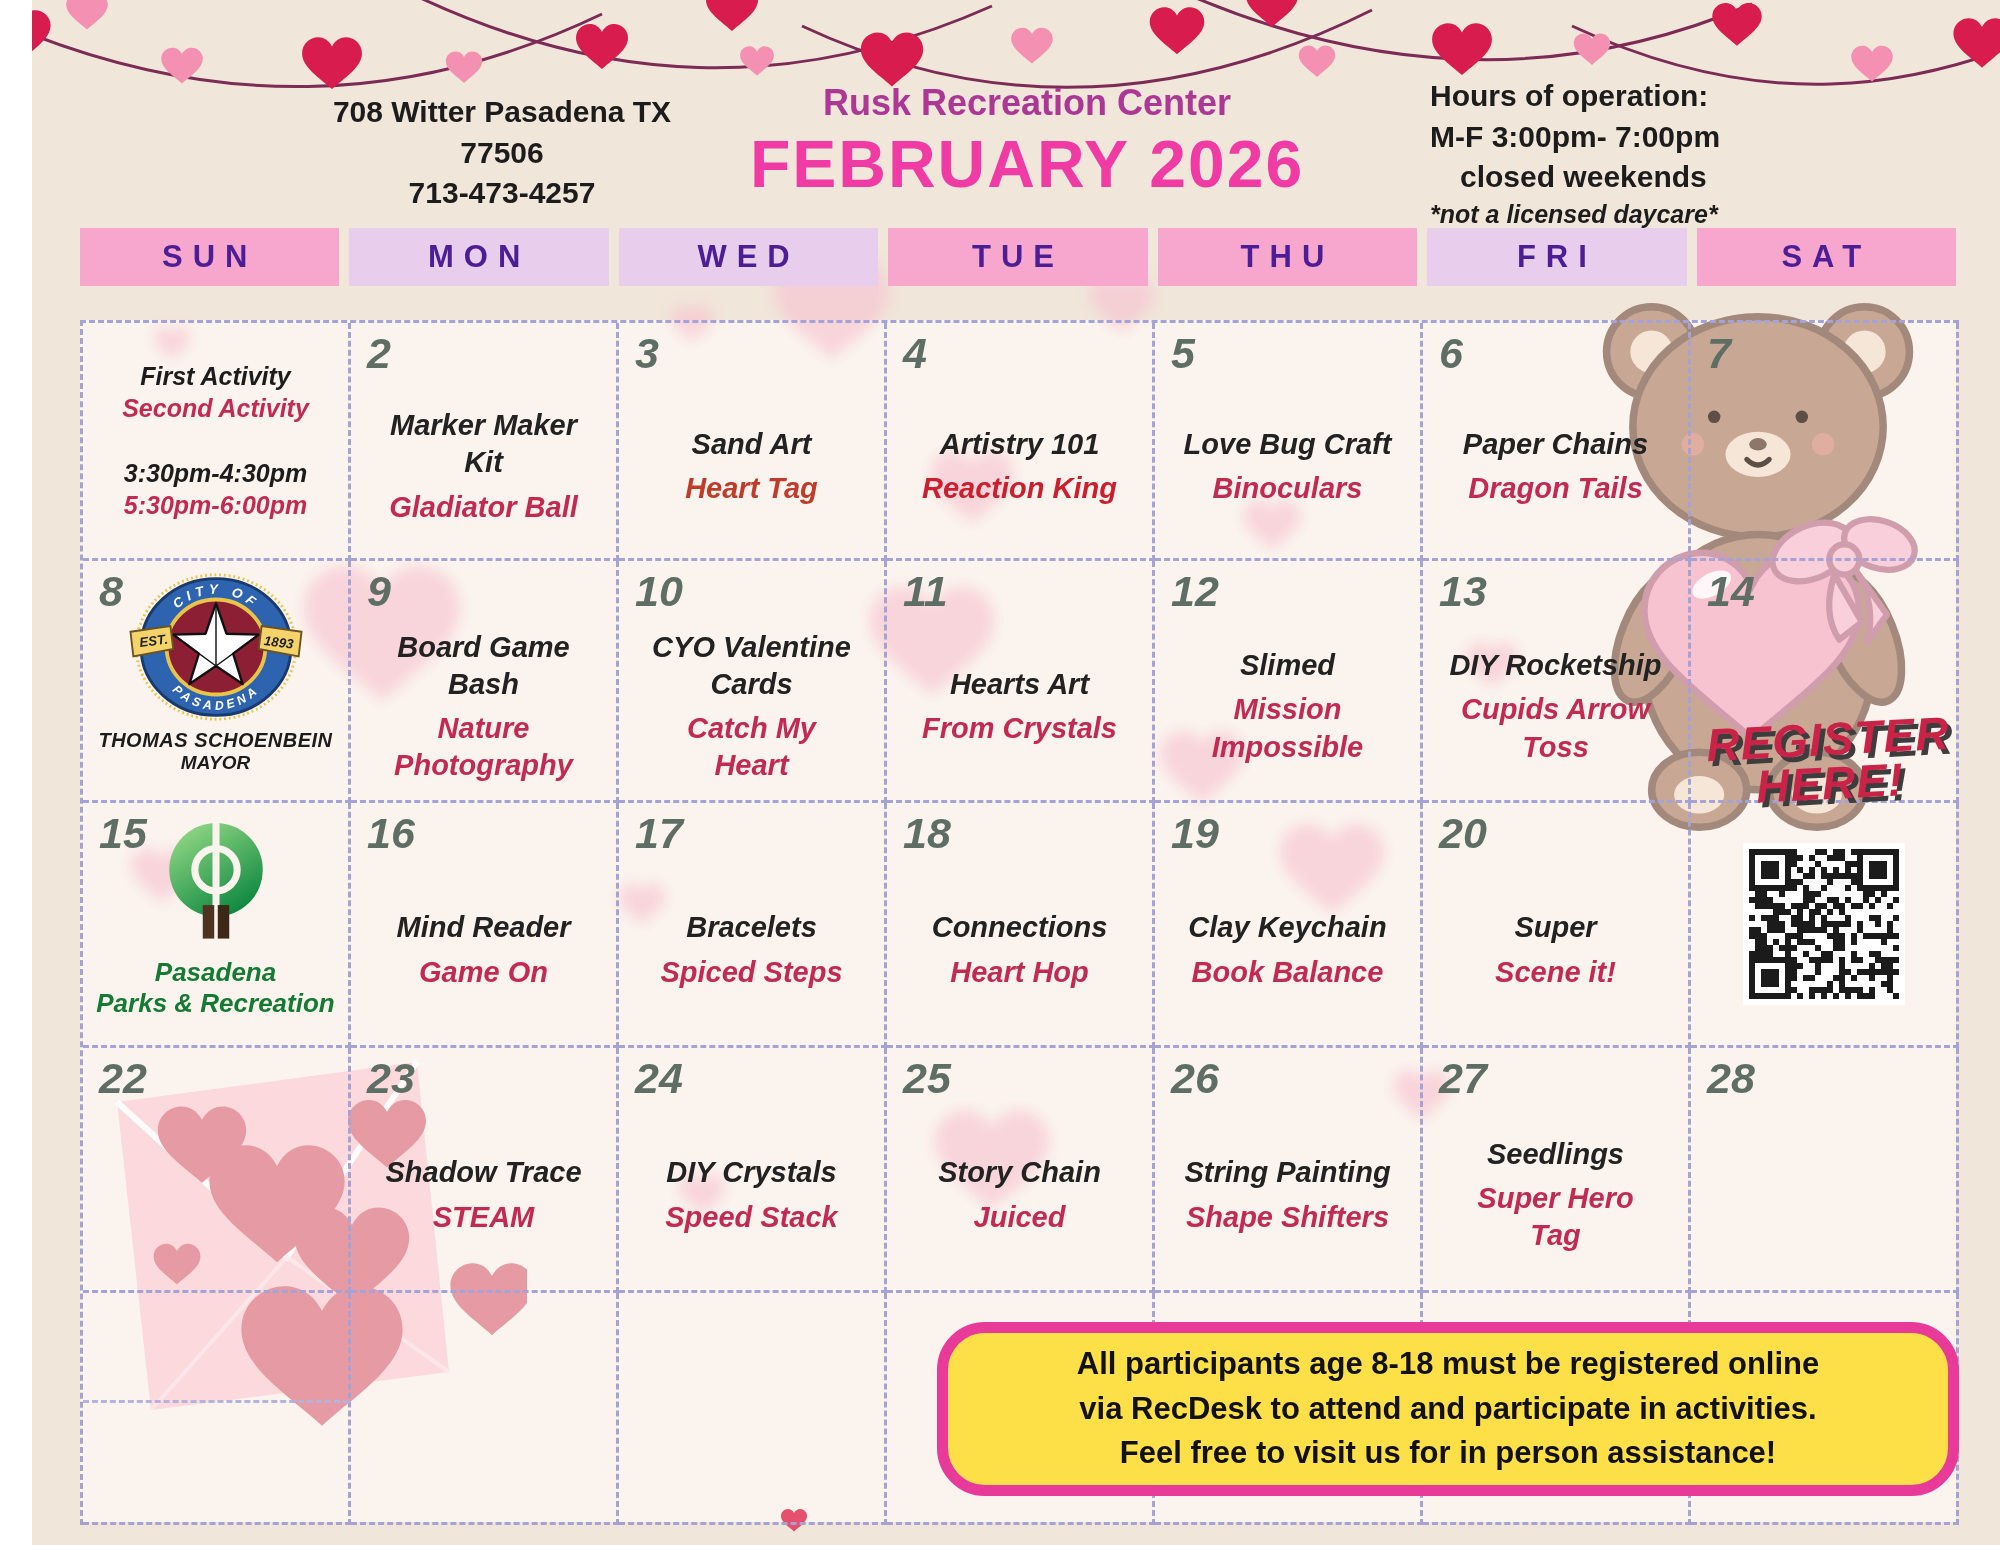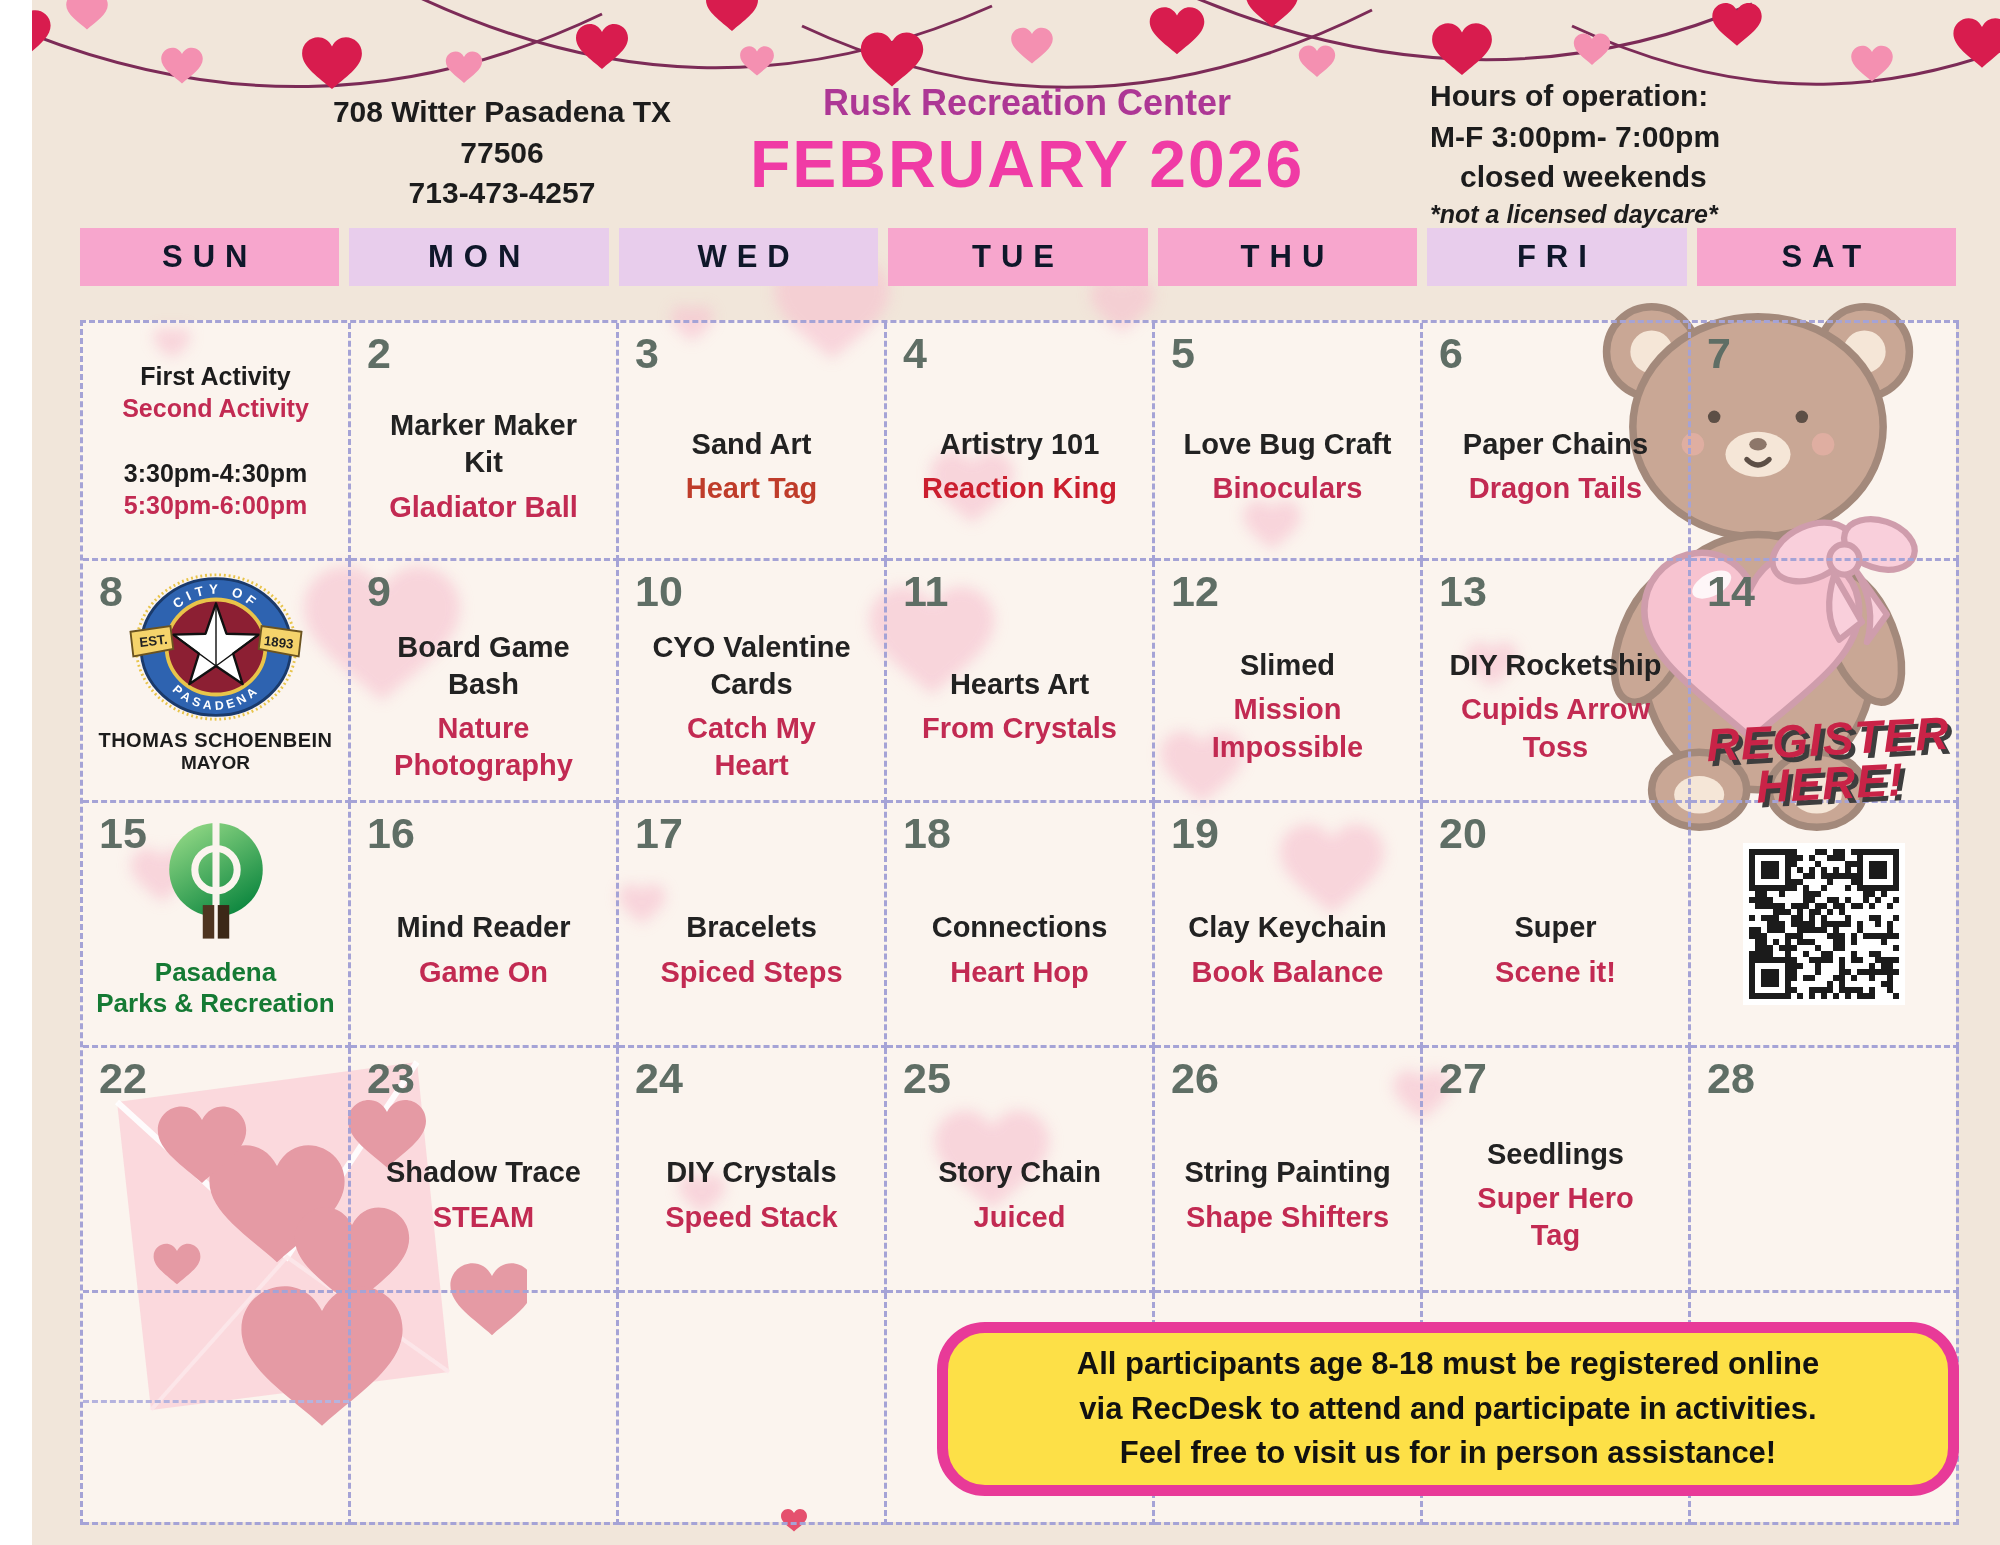--- a/index.html
+++ b/index.html
@@ -15,32 +15,32 @@
   .center-name{font-size:36px;font-weight:bold;color:#ad3795;}
   .month-title{font-size:66px;font-weight:800;color:#f03ba5;letter-spacing:2px;margin-top:2px;}
   .hours{position:absolute;left:1398px;top:76px;width:460px;font-size:30px;font-weight:bold;
          line-height:1.35;z-index:2;}
   .hours .indent{margin-left:30px;}
   .hours-note{font-size:25px;font-style:italic;font-weight:bold;}
   
   .dow-row{position:absolute;left:48px;top:228px;width:1876px;display:grid;
            grid-template-columns:repeat(7,1fr);gap:10px;z-index:2;}
   .dow{height:58px;display:flex;align-items:center;justify-content:center;
-       font-size:31px;font-weight:800;letter-spacing:10px;color:#0f172a;}
+       font-size:31px;font-weight:800;letter-spacing:10px;color:#4c1d95;}
   .dow.pink{background:#f7a6cd;}
   .dow.lav{background:#e8cdec;}
   
   .grid-bg{position:absolute;left:48px;top:320px;width:1876px;height:1202px;
            background:#fbf4ee;z-index:0;}
   .blurhearts{position:absolute;left:0;top:0;z-index:1;pointer-events:none;}
   .deco{position:absolute;z-index:2;pointer-events:none;}
   .grid{position:absolute;left:48px;top:320px;width:1876px;height:1202px;display:grid;
         grid-template-columns:repeat(7,1fr);grid-template-rows:238px 242px 245px 245px auto;
         border-top:3px dashed #a5a3d6;border-left:3px dashed #a5a3d6;z-index:3;}
-  .cell{position:relative;border-right:3px dashed #a5a3d6;border-bottom:3px dashed #a5a3d6;}
+  .cell{position:relative;border-right:3px dashed #a5a3d6;border-bottom:3px dashed #a5a3d6;font-style:italic;}
   .num{position:absolute;top:6px;left:16px;font-size:43px;font-weight:bold;color:#5f6e65;}
   .acts{height:100%;display:flex;flex-direction:column;justify-content:center;align-items:center;
         text-align:center;gap:7px;padding:26px 10px 54px;}
   .a1{font-size:29px;font-weight:bold;color:#222;line-height:1.28;white-space:pre-line;}
   .a2{font-size:29px;font-weight:bold;color:#c22a52;line-height:1.28;white-space:pre-line;}
   .a2.brick{color:#bf3c2a;}
   .a2.bright{color:#cb1f2f;}
   .legend{height:100%;display:flex;flex-direction:column;justify-content:center;align-items:center;
           text-align:center;font-size:25px;font-weight:bold;line-height:1.3;padding-bottom:40px;}
   .legend .red{color:#c22a52;}

